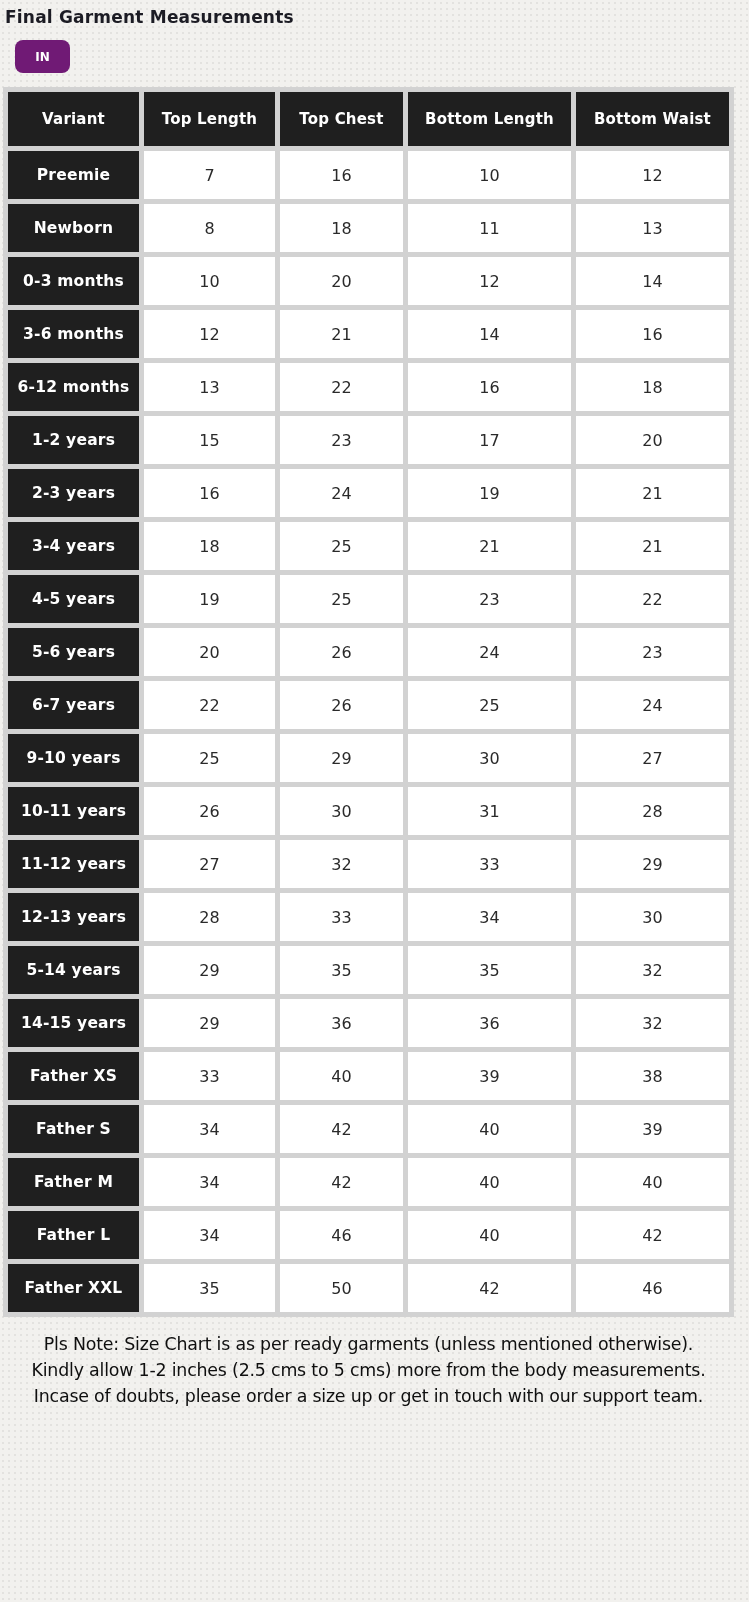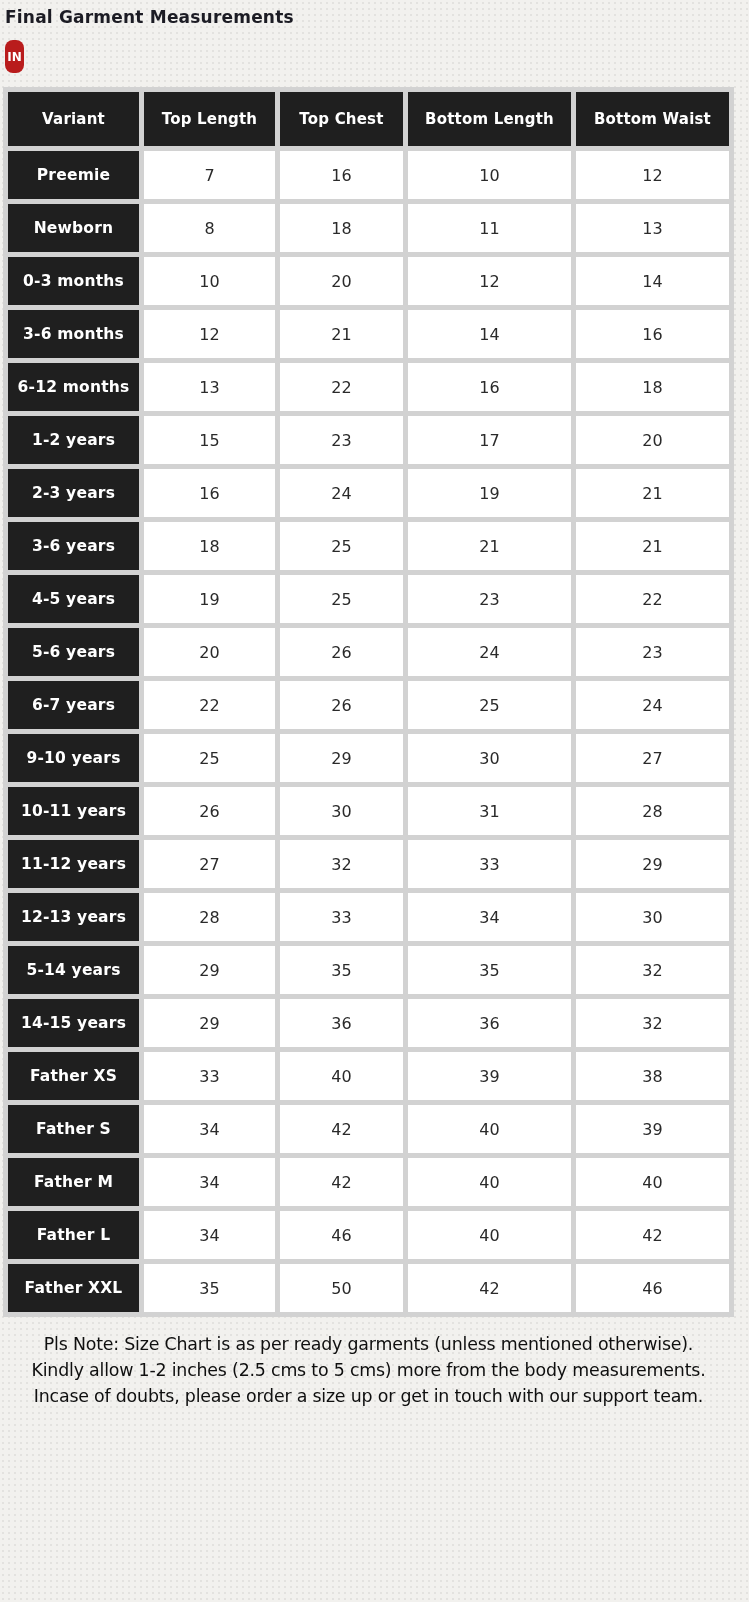--- a/index.html
+++ b/index.html
@@ -19,24 +19,24 @@
     font-size: 17px;
     font-weight: 700;
     color: #1c1c24;
     letter-spacing: 0.2px;
     padding: 2px 0 0 2px;
   }
   .unit-badge {
     display: flex;
     align-items: center;
     justify-content: center;
-    width: 19px;
+    width: 55px;
     height: 33px;
-    margin: 13px 0 0 2px;
-    background: #b91c1c;
+    margin: 13px 0 0 12px;
+    background: #701a75;
     color: #ffffff;
     border: none;
     border-radius: 8px;
     font-family: "DejaVu Sans", "Liberation Sans", sans-serif;
     font-size: 12px;
     font-weight: 700;
     cursor: pointer;
   }
   .table-wrap {
     margin-top: 14px;
@@ -157,21 +157,21 @@
             <td>20</td>
           </tr>
           <tr>
             <th>2-3 years</th>
             <td>16</td>
             <td>24</td>
             <td>19</td>
             <td>21</td>
           </tr>
           <tr>
-            <th>3-6 years</th>
+            <th>3-4 years</th>
             <td>18</td>
             <td>25</td>
             <td>21</td>
             <td>21</td>
           </tr>
           <tr>
             <th>4-5 years</th>
             <td>19</td>
             <td>25</td>
             <td>23</td>

